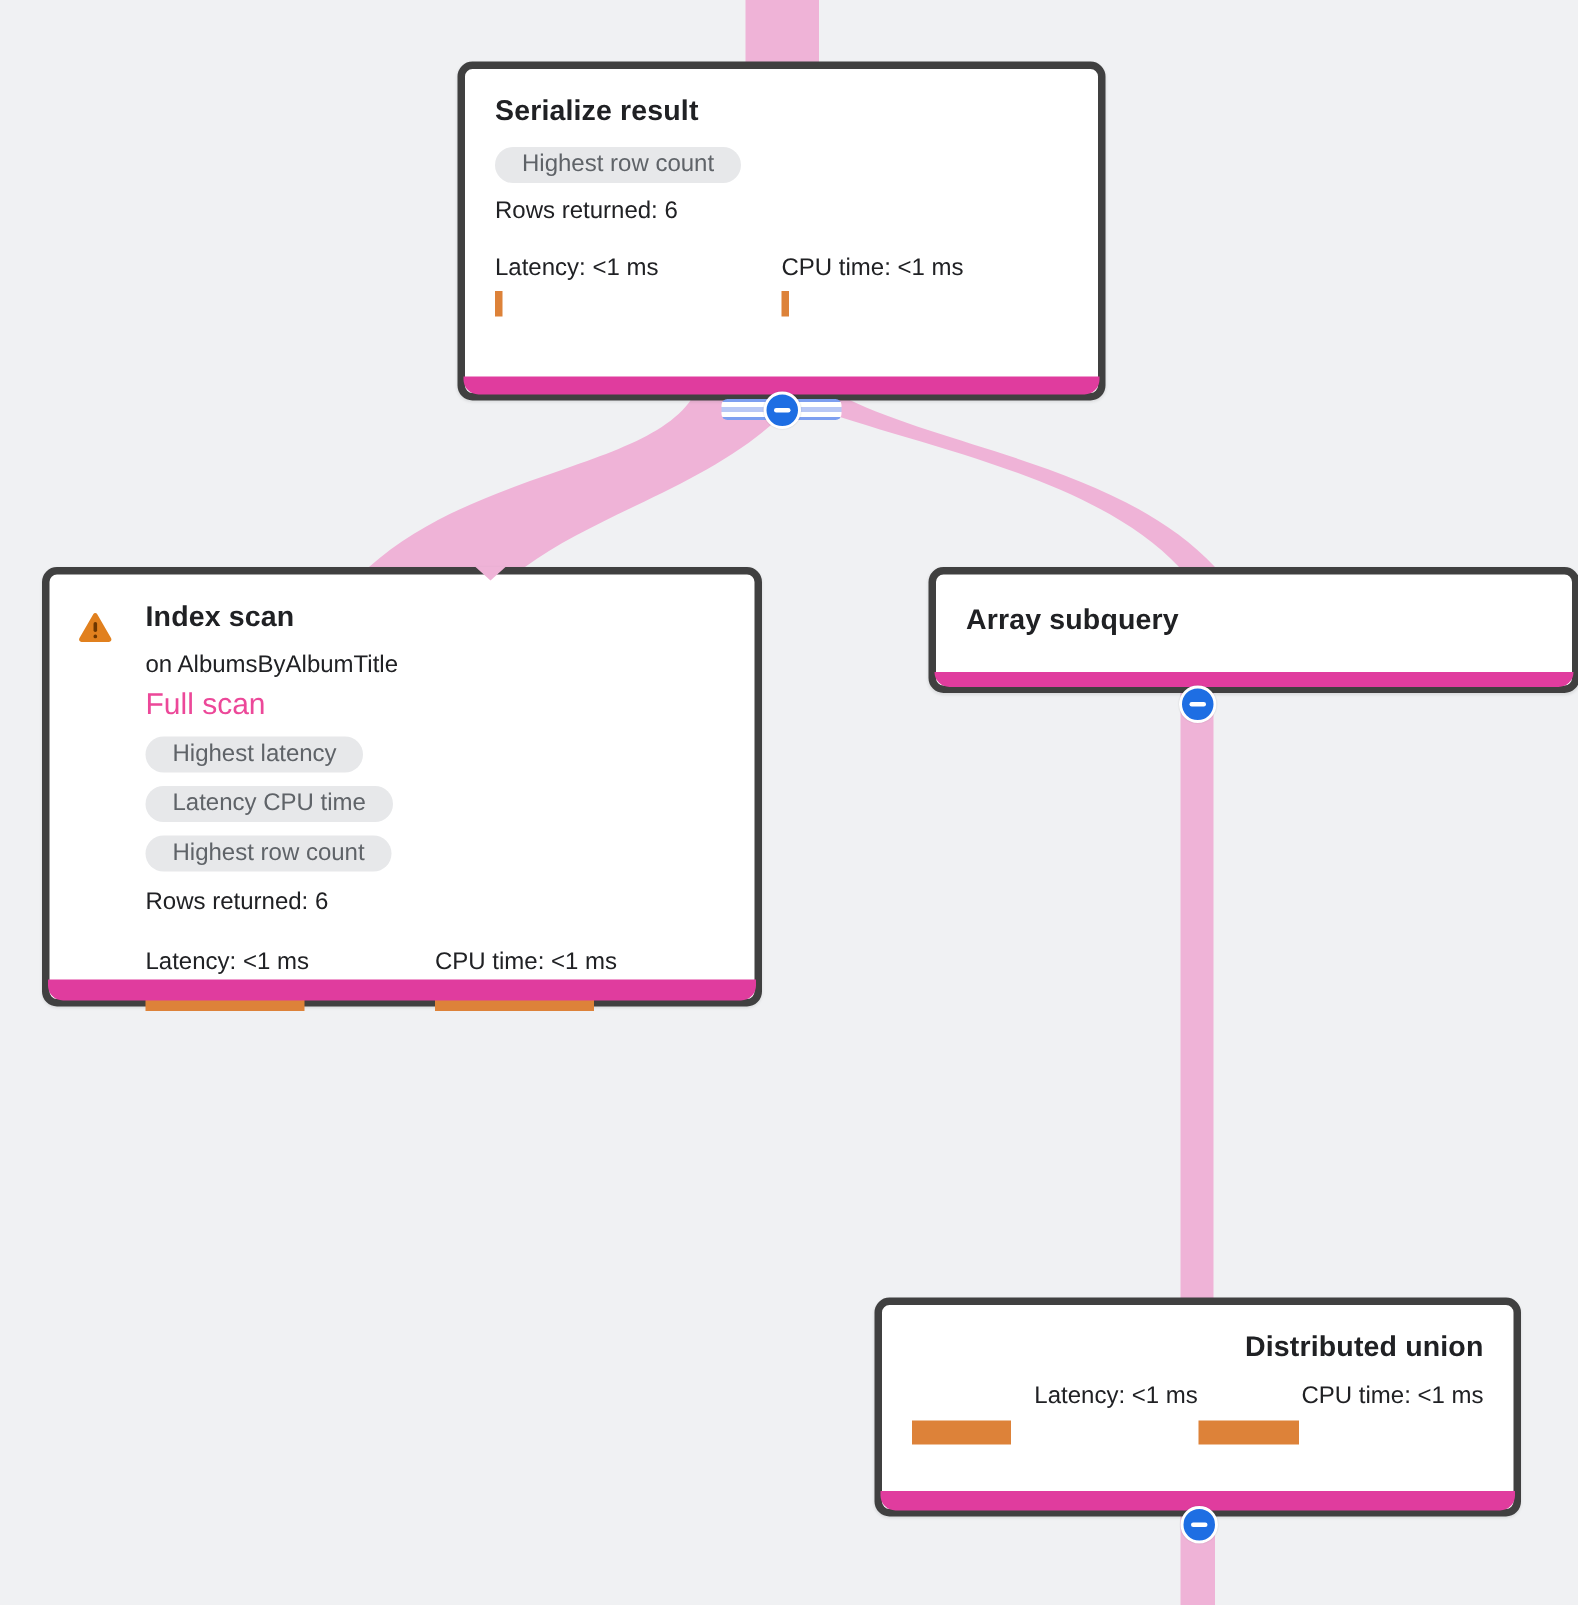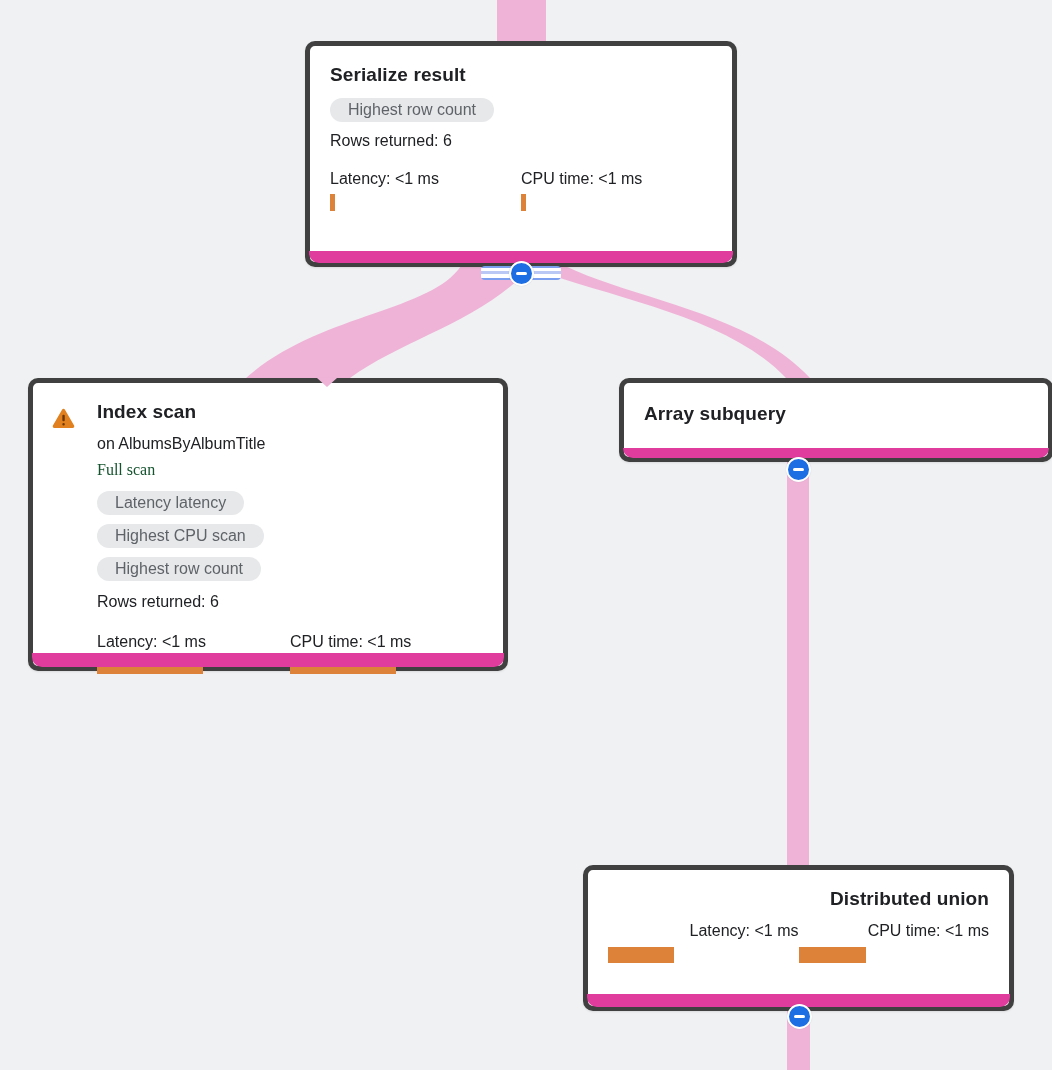--- a/index.html
+++ b/index.html
@@ -15,21 +15,21 @@
     position:absolute; z-index:2; background:#fff;
     border:5px solid #404040; border-radius:10px;
     box-shadow:0 1px 2px rgba(60,64,67,.12);
   }
   .accent-bar {
     position:absolute; left:-1px; right:-1px; bottom:-1px;
     background:#e03c9e; border-radius:0 0 10px 10px;
   }
   .node-title { font-size:19px; font-weight:600; color:#202124; line-height:26px; letter-spacing:.1px; }
   .body-text  { font-size:16px; line-height:22px; color:#202124; }
-  .muted-text { font-size:16px; line-height:22px; color:#14532d;font-family:Liberation Serif, serif; }
+  .muted-text { font-size:20px; line-height:22px; color:#ec4899; }
   .badge {
     display:block; width:fit-content;
     background:#e7e8ea; color:#5f6368;
     border-radius:17px; padding:1px 18px;
     font-size:16px; line-height:22px;
   }
   .metrics { display:flex; }
   .metric  { width:193px; }
   .hbar  { height:16px; background:#dd8239; margin-top:5px; }
   .vtick { height:17px; background:#dd8239; margin-top:4px; }
@@ -101,22 +101,22 @@
 
   <div class="card" id="card-index">
     <svg class="warn-icon" viewBox="0 0 24 22">
       <path d="M10.6 1.6 L0.9 18.4 C0.3 19.5 1.1 21 2.4 21 L21.6 21 C22.9 21 23.7 19.5 23.1 18.4 L13.4 1.6 C12.8 0.5 11.2 0.5 10.6 1.6 Z" fill="#e1801e"></path>
       <rect x="10.8" y="7" width="2.5" height="7" rx="1.2" fill="#6d3600"></rect>
       <rect x="10.8" y="15.8" width="2.5" height="2.6" rx="1.2" fill="#6d3600"></rect>
     </svg>
     <div class="node-title">Index scan</div>
     <div class="body-text mt8">on AlbumsByAlbumTitle</div>
     <div class="muted-text mt4">Full scan</div>
-    <div class="badge mt10">Latency latency</div>
-    <div class="badge mt9">Highest CPU scan</div>
+    <div class="badge mt10">Highest latency</div>
+    <div class="badge mt9">Latency CPU time</div>
     <div class="badge mt9">Highest row count</div>
     <div class="body-text mt10">Rows returned: 6</div>
     <div class="metrics mt18">
       <div class="metric">
         <div class="body-text">Latency: &lt;1 ms</div>
         <div class="hbar" style="width: 106px;"></div>
       </div>
       <div class="metric">
         <div class="body-text">CPU time: &lt;1 ms</div>
         <div class="hbar" style="width: 106px;"></div>

